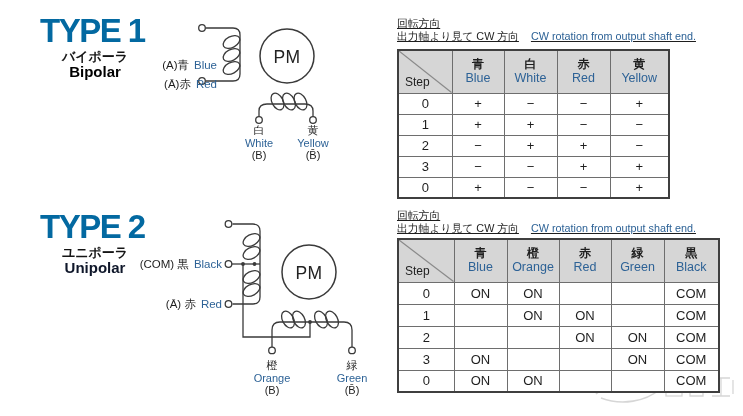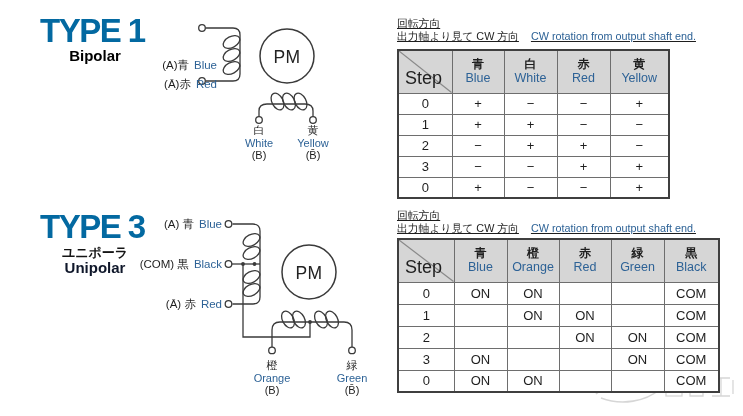--- a/index.html
+++ b/index.html
@@ -30,21 +30,21 @@
 
   
   table.step-table { position:absolute; border-collapse:collapse; table-layout:fixed; background:#fff; border:2px solid #3f3f3f; }
   table.step-table th, table.step-table td { border:1px solid #6e6e6e; padding:0; }
   table.step-table th { background:#d6d6d6; height:43px; font-weight:normal; vertical-align:middle; }
   table.step-table th .ja { font-size:12px; font-weight:bold; color:#1e1e1e; text-align:center; line-height:14px; }
   table.step-table th .en { font-size:12.5px; text-align:center; line-height:15px; color:#2d6296; }
   th.step-th { position:relative; background:#d6d6d6; }
   th.step-th svg { position:absolute; left:0; top:0; width:100%; height:100%; }
   th.step-th line { stroke:#8a8a8a; stroke-width:1.2; vector-effect:non-scaling-stroke; }
-  th.step-th .step-label { position:absolute; left:6px; bottom:4px; font-size:18px; color:#1e1e1e; }
+  th.step-th .step-label { position:absolute; left:6px; bottom:4px; font-size:12px; color:#1e1e1e; }
   table.step-table td { text-align:center; font-size:13px; color:#1e1e1e; }
   #table1 tr.body-row { height:21px; }
   #table2 tr.body-row { height:22px; }
 
   .watermark { opacity:0.75; }
 </style>
 </head>
 <body>
 
 <div id="stage">
@@ -104,20 +104,21 @@
       <path d="M 596 394 C 610 380 640 377 656 384"></path>
       <path d="M 601 398 C 622 406 646 401 659 390"></path>
       <rect x="666" y="378" width="16" height="18" stroke-width="1.3"></rect>
       <path d="M 690 378 h 13 v 18 h -13 z M 690 387 h 13" stroke-width="1.3"></path>
       <path d="M 712 378 h 18 M 721 378 v 18 M 712 396 h 18 M 733 380 v 14" stroke-width="1.3"></path>
     </g>
   </svg>
 
   <div class="title-block" style="left:40px; top:14px;">
     <div class="title-main">TYPE 1</div>
+    <div class="title-sub-ja">バイポーラ</div>
     <div class="title-sub-en blue-text" style="color:#000000;">Bipolar</div>
   </div>
 
   <div class="wire-label" style="left:117px; top:34px; width:100px;margin-top:25px;">
     <span class="ja">(A)青</span><span class="en blue-text">Blue</span>
   </div>
   <div class="wire-label" style="left:117px; top:78px; width:100px;">
     <span class="ja">(Ā)赤</span><span class="en blue-text">Red</span>
   </div>
 
@@ -128,28 +129,25 @@
     <div class="blue-text">White</div>
     <div>(B)</div>
   </div>
   <div class="stack" style="left:281px; top:124px;">
     <div>黄</div>
     <div class="blue-text">Yellow</div>
     <div>(B̄)</div>
   </div>
 
   <div class="title-block" style="left:40px; top:210px;">
-    <div class="title-main">TYPE 3</div>
+    <div class="title-main">TYPE 2</div>
     <div class="title-sub-ja">ユニポーラ</div>
     <div class="title-sub-en" style="color:#0f172a;">Unipolar</div>
   </div>
 
-  <div class="wire-label" style="left:95px; top:218px; width:127px;">
-    <span class="ja">(A) 青</span><span class="en blue-text">Blue</span>
-  </div>
   <div class="wire-label" style="left:95px; top:258px; width:127px;">
     <span class="ja">(COM) 黒</span><span class="en blue-text">Black</span>
   </div>
   <div class="wire-label" style="left:95px; top:298px; width:127px;">
     <span class="ja">(Ā) 赤</span><span class="en blue-text">Red</span>
   </div>
 
   <div class="pm-label" style="left:287px; top:263px;">PM</div>
 
   <div class="stack" style="left:240px; top:359px;">

